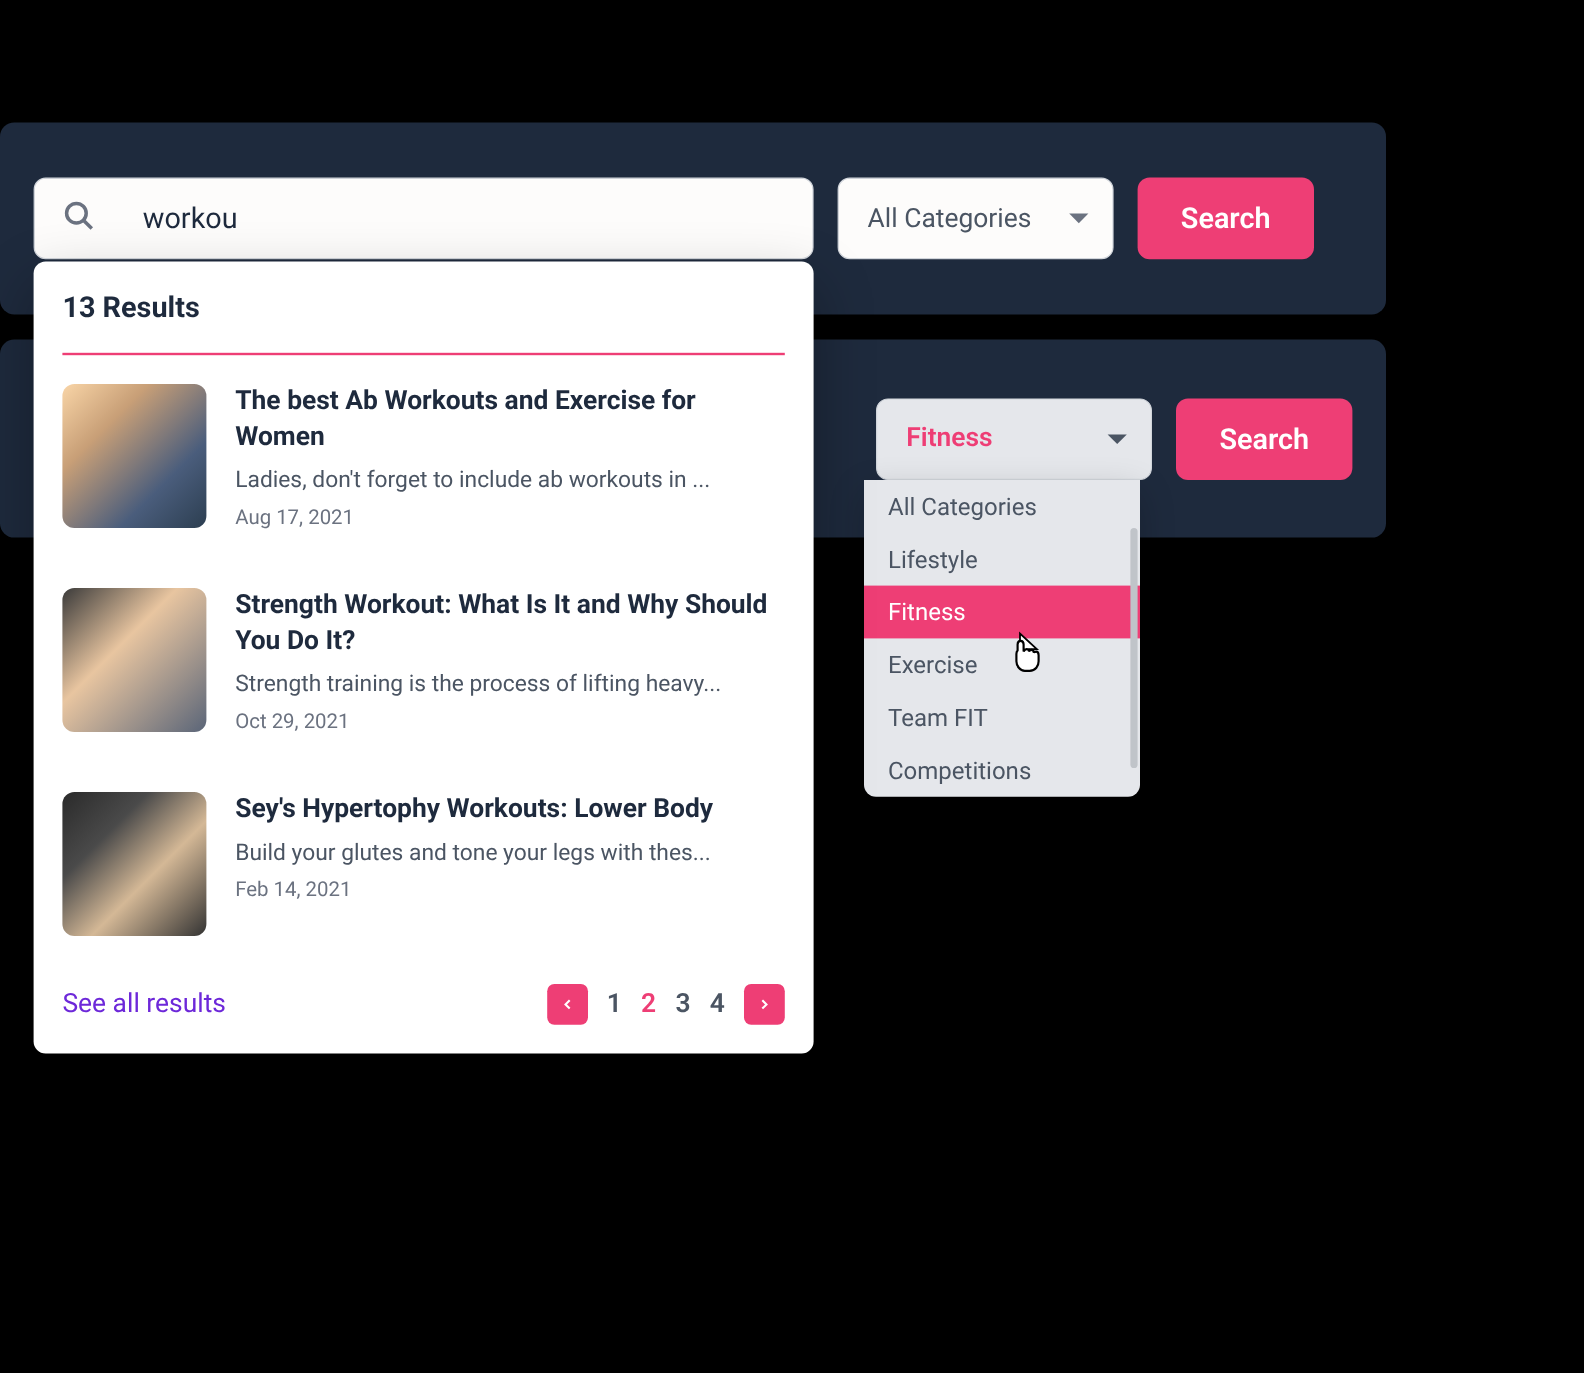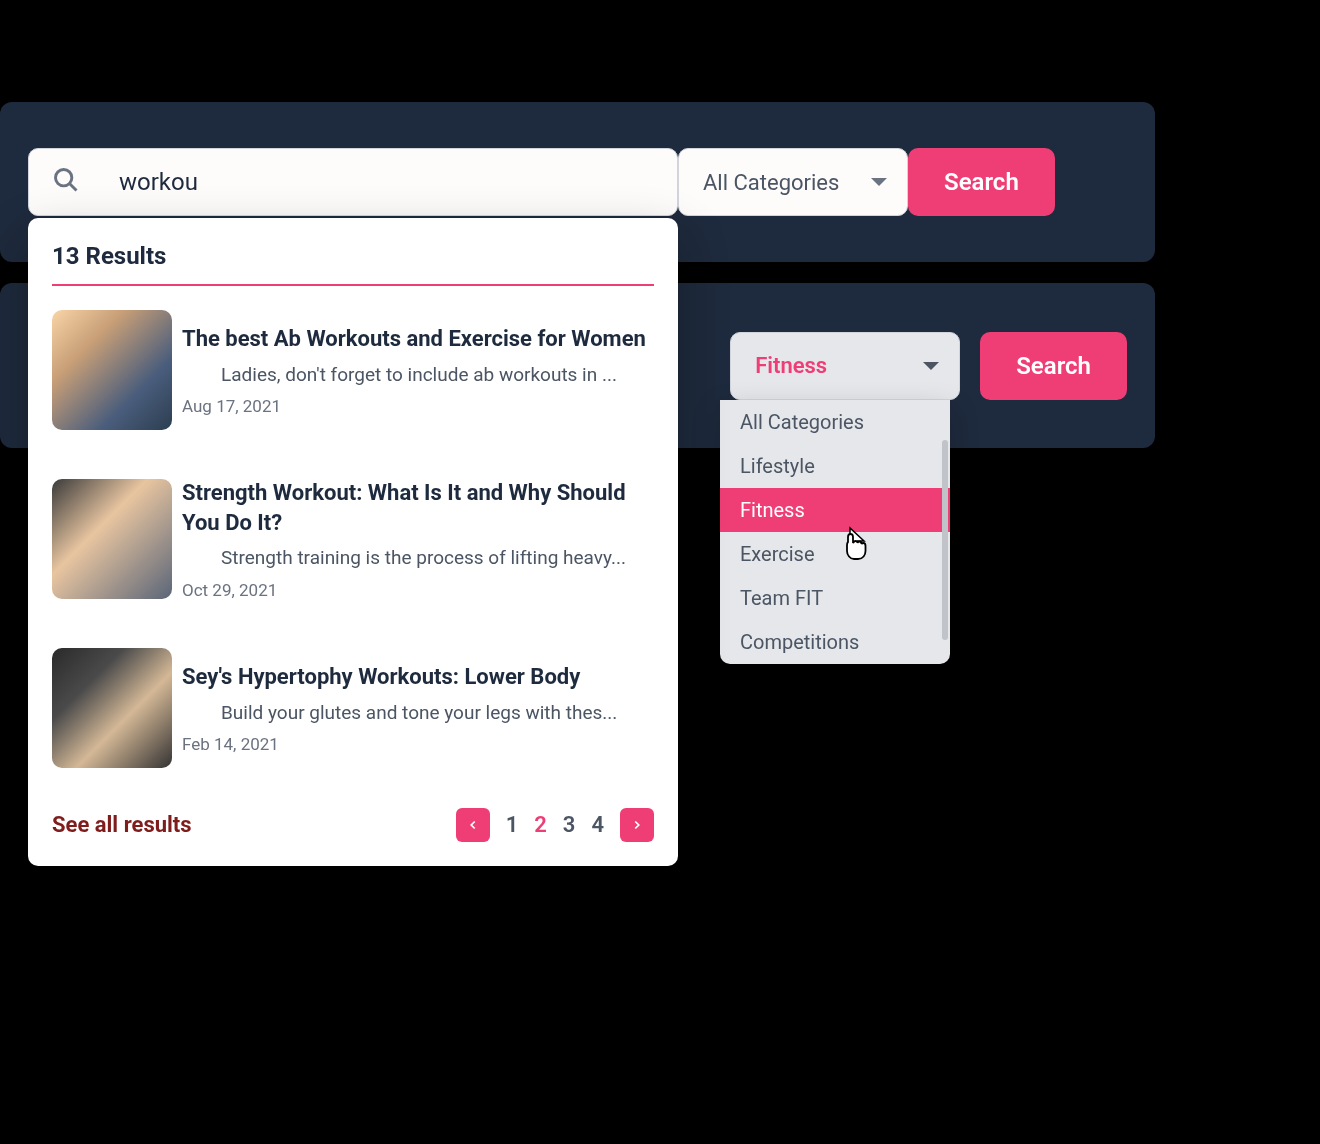--- a/index.html
+++ b/index.html
@@ -20,20 +20,21 @@
       position: absolute;
       top: 102px;
       left: 0;
       width: 1155px;
       height: 160px;
       background: #1e2a3d;
       border-radius: 12px;
       display: flex;
       align-items: center;
       padding: 0 28px;
+      gap: 20px;
     }
     
     .search-input-container {
       position: relative;
       flex: 1;
       max-width: 650px;
     }
     
     .search-input {
       width: 100%;
@@ -104,30 +105,29 @@
       border-radius: 10px;
       box-shadow: 0 20px 50px rgba(0,0,0,0.3);
       padding: 24px;
       z-index: 10;
     }
     
     .results-count {
       font-size: 24px;
       font-weight: 700;
       color: #1e2a3d;
-      padding-bottom: 14px;
+      padding-bottom: 24px;
       border-bottom: 2px solid #ee3e75;
     }
     
     .result-item {
       display: flex;
-      gap: 10px;
+      gap: 24px;
       padding: 24px 0;
       cursor: pointer;
-      align-items: center;
     }
     
     .result-thumb {
       width: 120px;
       height: 120px;
       border-radius: 10px;
       flex-shrink: 0;
       background: linear-gradient(135deg, #8b9dc3 0%, #dfe3ee 50%, #3b5998 100%);
     }
     
@@ -155,39 +155,38 @@
     }
     
     .result-desc {
       font-size: 19px;
       color: #4b5563;
       line-height: 1.4;
       margin-bottom: 8px;
       white-space: nowrap;
       overflow: hidden;
       text-overflow: ellipsis;
-      margin-left: 39px;
     }
     
     .result-date {
       font-size: 17px;
       color: #6b7280;
     }
     
     .dropdown-footer {
       display: flex;
       justify-content: space-between;
       align-items: center;
       padding-top: 16px;
     }
     
     .see-all {
       font-size: 22px;
-      font-weight: 700;
-      color: #7f1d1d;
+      font-weight: 400;
+      color: #6d28d9;
       cursor: pointer;
     }
     
     .pagination {
       display: flex;
       align-items: center;
       gap: 16px;
     }
     
     .page-arrow {

